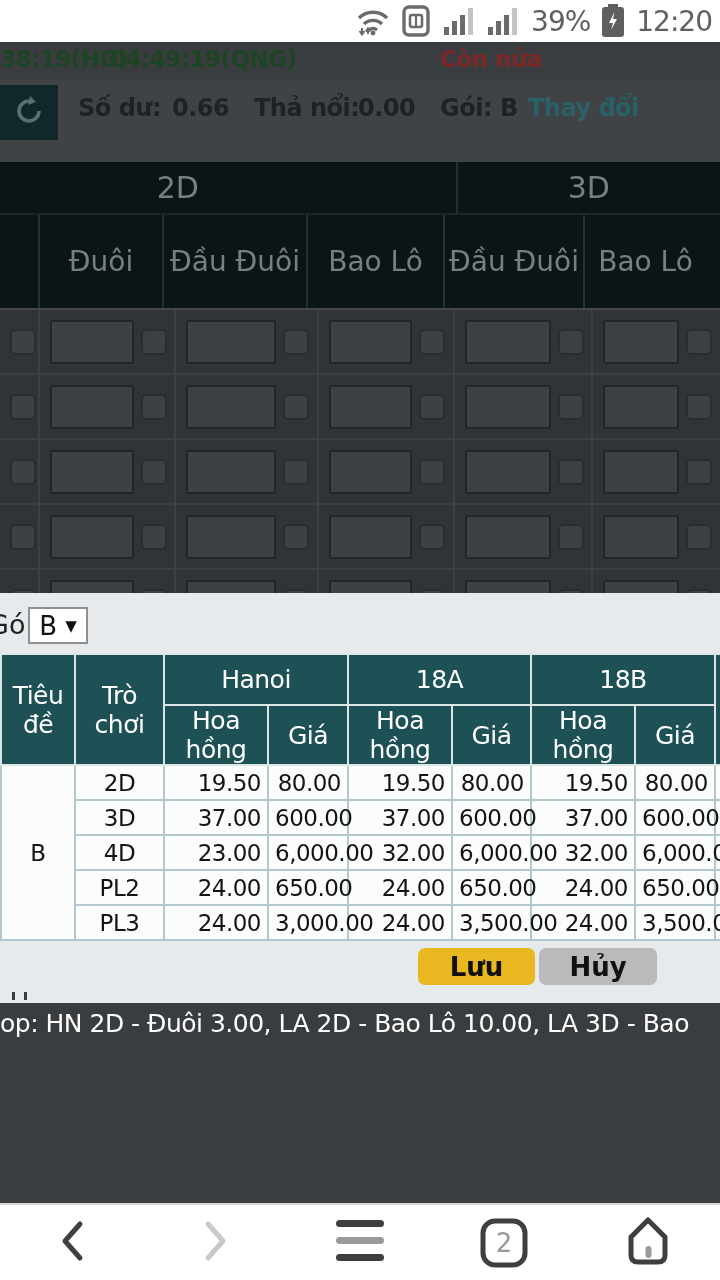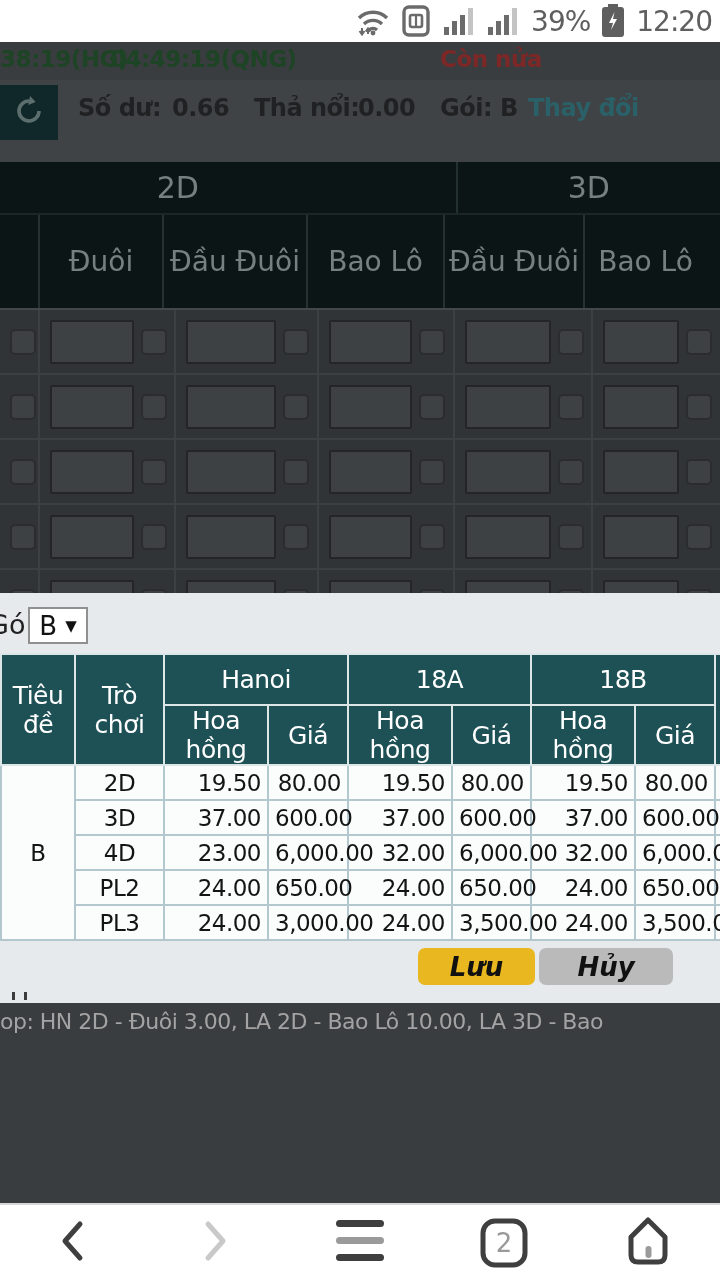--- a/index.html
+++ b/index.html
@@ -54,28 +54,28 @@
      border:2px solid #dde6e6;text-align:center;padding:0;}
   table.rate td{background:#fbfcfc;color:#141414;font-size:23px;letter-spacing:-0.5px;
      border:2px solid #b2c7ce;padding:0 6px;height:33px;}
   tr.hrow1 th{height:49px;}
   tr.hrow2 th{height:45px;}
   td.num{text-align:right;}
   td.game{text-align:center;}
   td.group-cell{text-align:center;font-size:26px;}
 
   .btn{position:absolute;top:355px;height:37px;border:none;border-radius:7px;
-      font-size:26px;font-weight:bold;color:#111;font-family:inherit;display:flex;align-items:center;justify-content:center;font-style:italic;}
+      font-size:26px;font-weight:bold;color:#111;font-family:inherit;display:flex;align-items:center;justify-content:center;}
   .btn-save{left:418px;width:117px;background:#e9b71f;}
-  .btn-cancel{left:539px;width:134px;background:#bababa;}
+  .btn-cancel{left:539px;width:118px;background:#bababa;}
   .tick{position:absolute;top:399px;width:3px;height:8px;background:#3c3c3c;}
 
   
   .below{top:1003px;left:0;width:720px;height:200px;background:#3a3d3f;overflow:hidden;}
-  .below .note{position:absolute;left:0;top:6px;font-size:22px;color:#a3a3a3;white-space:nowrap;letter-spacing:-0.5px;}
+  .below .note{position:absolute;left:0;top:6px;font-size:25px;color:#ffffff;white-space:nowrap;letter-spacing:-0.5px;}
 
   
   .nav-bar{top:1203px;left:0;width:720px;height:77px;background:#ffffff;border-top:2px solid #d7d7d7;box-sizing:border-box;
      display:flex;align-items:center;}
   .nav-item{flex:1;display:flex;align-items:center;justify-content:center;height:100%;}
 </style>
 </head>
 <body>
 
 <div class="abs status-bar">

